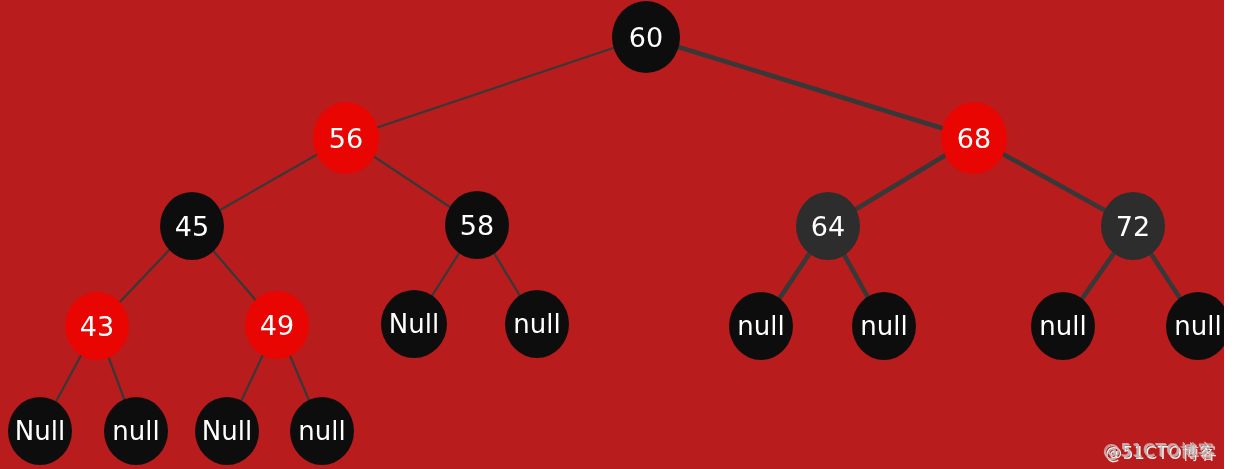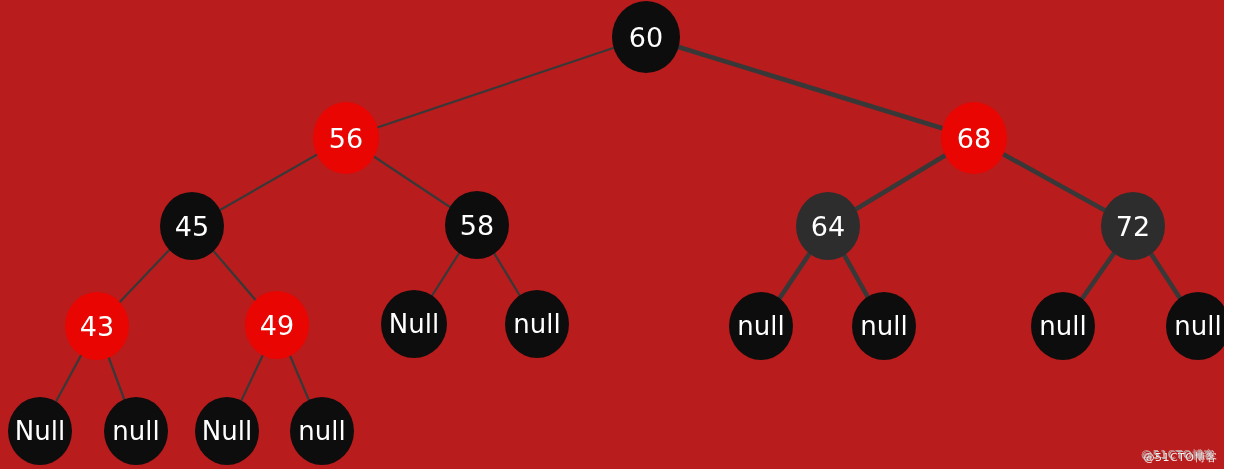--- a/index.html
+++ b/index.html
@@ -23,21 +23,21 @@
     fill: #ffffff;
     text-anchor: middle;
     font-family: "DejaVu Sans", "Liberation Sans", sans-serif;
   }
   .num-label  { font-size: 27px; }
   .null-label { font-size: 26px; }
   .watermark {
     position: absolute;
     right: 8px;
     bottom: 6px;
-    font-size: 11px;
+    font-size: 17px;
     letter-spacing: 0.5px;
     color: #b9b9b9;
     text-shadow: 1.5px 1.5px 0 rgba(255,255,255,0.95), -1px -1px 0 rgba(235,235,235,0.6);
     user-select: none;
   }
 </style>
 </head>
 <body>
 
 <div class="stage">

